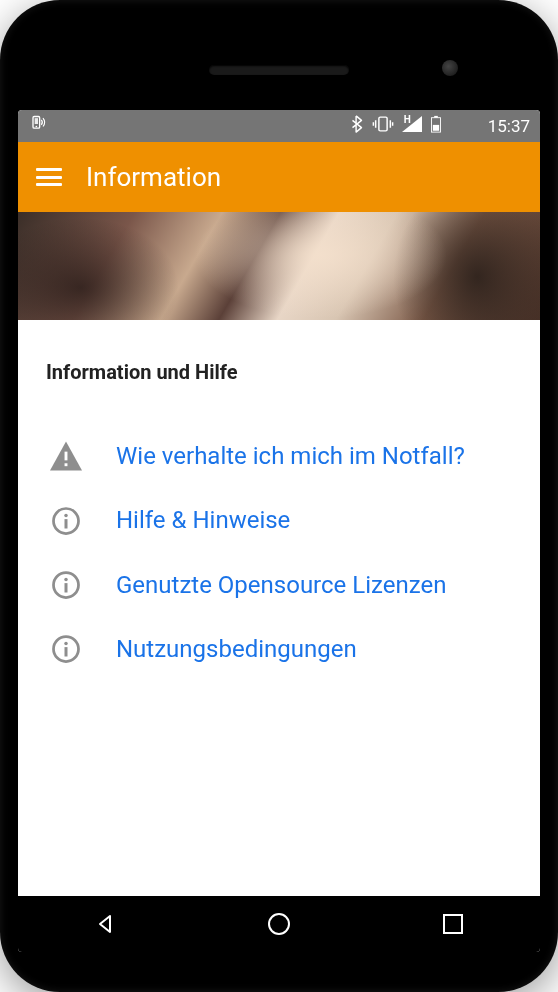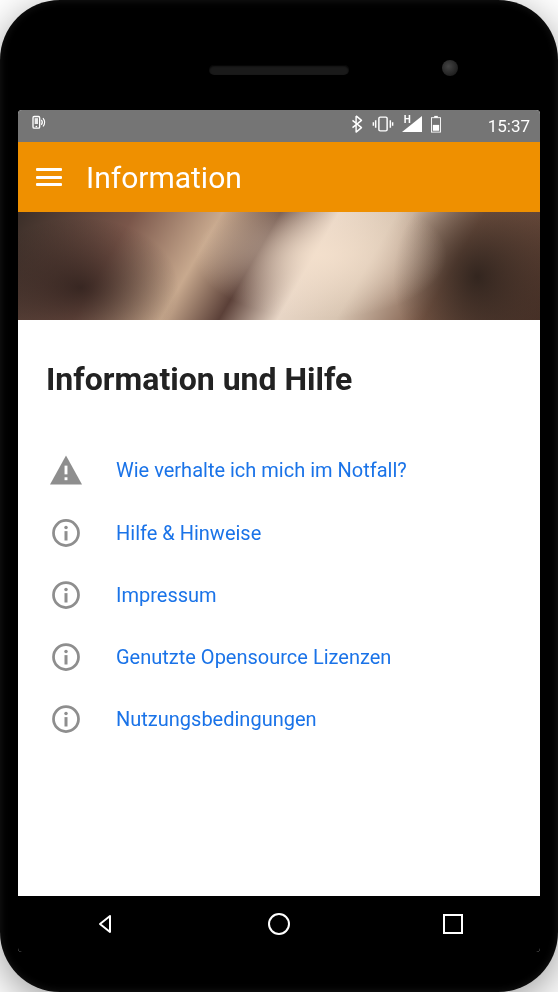--- a/index.html
+++ b/index.html
@@ -8,29 +8,29 @@
     .phone-top { height:80px; display:flex; justify-content:center; align-items:center; gap:20px; }
     .speaker-slot { width:140px; height:10px; background:#1a1a1a; border-radius:5px; box-shadow:inset 0 1px 2px #000; }
     .front-cam { width:16px; height:16px; border-radius:50%; background:radial-gradient(circle at 40% 40%,#444,#111); position:absolute; right:100px; top:60px; }
     .screen { flex:1; background:#fff; border-radius:4px; overflow:hidden; display:flex; flex-direction:column; }
     .status-bar { height:32px; background:#757575; color:#fff; display:flex; align-items:center; padding:0 10px; font-size:15px; }
     .status-left { display:flex; align-items:center; gap:6px; }
     .status-right { margin-left:auto; display:flex; align-items:center; gap:8px; }
     .action-bar { height:70px; background:#ef9000; color:#fff; display:flex; align-items:center; padding:0 18px; gap:24px; }
     .hamburger { width:26px; height:18px; display:flex; flex-direction:column; justify-content:space-between; cursor:pointer; }
     .hamburger span { display:block; height:3px; background:#fff; border-radius:1px; }
-    .title { font-size:30px; font-weight:400; }
+    .title { font-size:26px; font-weight:400; }
     .hero { height:108px; background:linear-gradient(120deg,#3a2e28 0%,#7a564a 20%,#c8a98e 35%,#5b4038 45%,#e8d6c6 55%,#d8c5b2 65%,#7c5a48 80%,#4a3228 100%); position:relative; overflow:hidden; }
     .hero::before { content:""; position:absolute; inset:0; background:radial-gradient(ellipse 180px 90px at 58% 40%,rgba(245,225,205,.85),transparent 70%), radial-gradient(ellipse 120px 140px at 88% 60%,rgba(40,30,25,.85),transparent 70%), radial-gradient(ellipse 140px 100px at 12% 70%,rgba(30,20,18,.7),transparent 70%); }
     .content { flex:1; background:#fff; padding:40px 28px 0; overflow:hidden; }
-    .section-title { font-size:32px; font-weight:700; color:#222; margin-bottom:40px; }
+    .section-title { font-size:20px; font-weight:700; color:#222; margin-bottom:40px; }
     .help-list { list-style:none; }
     .help-list li { display:flex; align-items:center; gap:30px; padding:16px 0; cursor:pointer; }
     .help-list .icon { width:40px; display:flex; align-items:center; justify-content:center; flex-shrink:0; }
-    .help-list .label { color:#1a73e8; font-size:20px; line-height:1.35; flex:1; }
+    .help-list .label { color:#1a73e8; font-size:24px; line-height:1.35; flex:1; }
     .navbar { height:56px; background:#000; display:flex; align-items:center; justify-content:space-around; }
     .navbar > div { cursor:pointer; display:flex; align-items:center; justify-content:center; width:40px; height:40px; }
   </style>
 </head>
 <body>
 
 <div class="phone-frame">
   <div class="phone-top">
     <div class="speaker-slot"></div>
     <div class="front-cam"></div>
@@ -113,30 +113,20 @@
           <span class="label">Hilfe &amp; Hinweise</span>
         </li>
         <li>
           <span class="icon">
             <svg width="30" height="30" viewBox="0 0 24 24">
                 <circle cx="12" cy="12" r="10" stroke="#8e8e8e" stroke-width="2.2" fill="none"></circle>
                 <circle cx="12" cy="7.5" r="1.4" fill="#8e8e8e"></circle>
                 <rect x="10.8" y="10.5" width="2.4" height="7.5" fill="#8e8e8e"></rect>
               </svg>
           </span>
-          <span class="label">Impressum</span>
-        </li>
-        <li>
-          <span class="icon">
-            <svg width="30" height="30" viewBox="0 0 24 24">
-                <circle cx="12" cy="12" r="10" stroke="#8e8e8e" stroke-width="2.2" fill="none"></circle>
-                <circle cx="12" cy="7.5" r="1.4" fill="#8e8e8e"></circle>
-                <rect x="10.8" y="10.5" width="2.4" height="7.5" fill="#8e8e8e"></rect>
-              </svg>
-          </span>
           <span class="label">Genutzte Opensource Lizenzen</span>
         </li>
         <li>
           <span class="icon">
             <svg width="30" height="30" viewBox="0 0 24 24">
                 <circle cx="12" cy="12" r="10" stroke="#8e8e8e" stroke-width="2.2" fill="none"></circle>
                 <circle cx="12" cy="7.5" r="1.4" fill="#8e8e8e"></circle>
                 <rect x="10.8" y="10.5" width="2.4" height="7.5" fill="#8e8e8e"></rect>
               </svg>
           </span>

